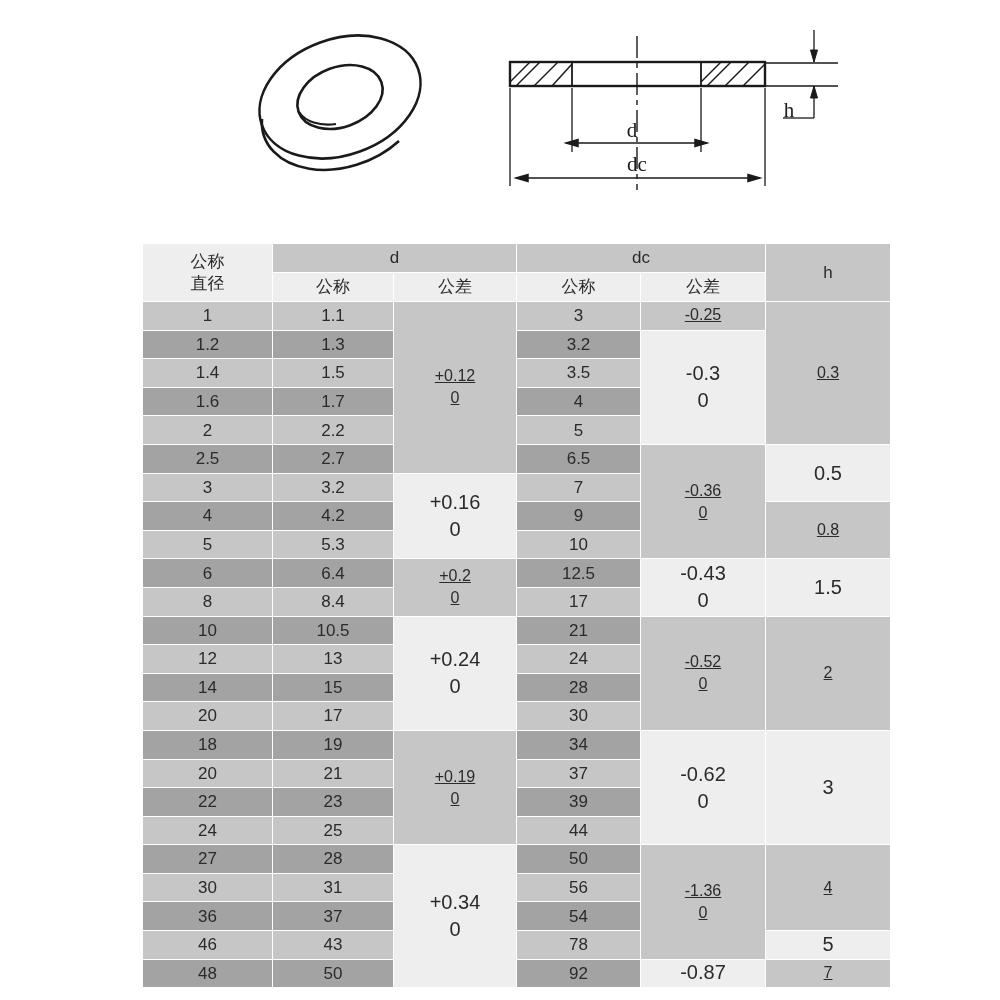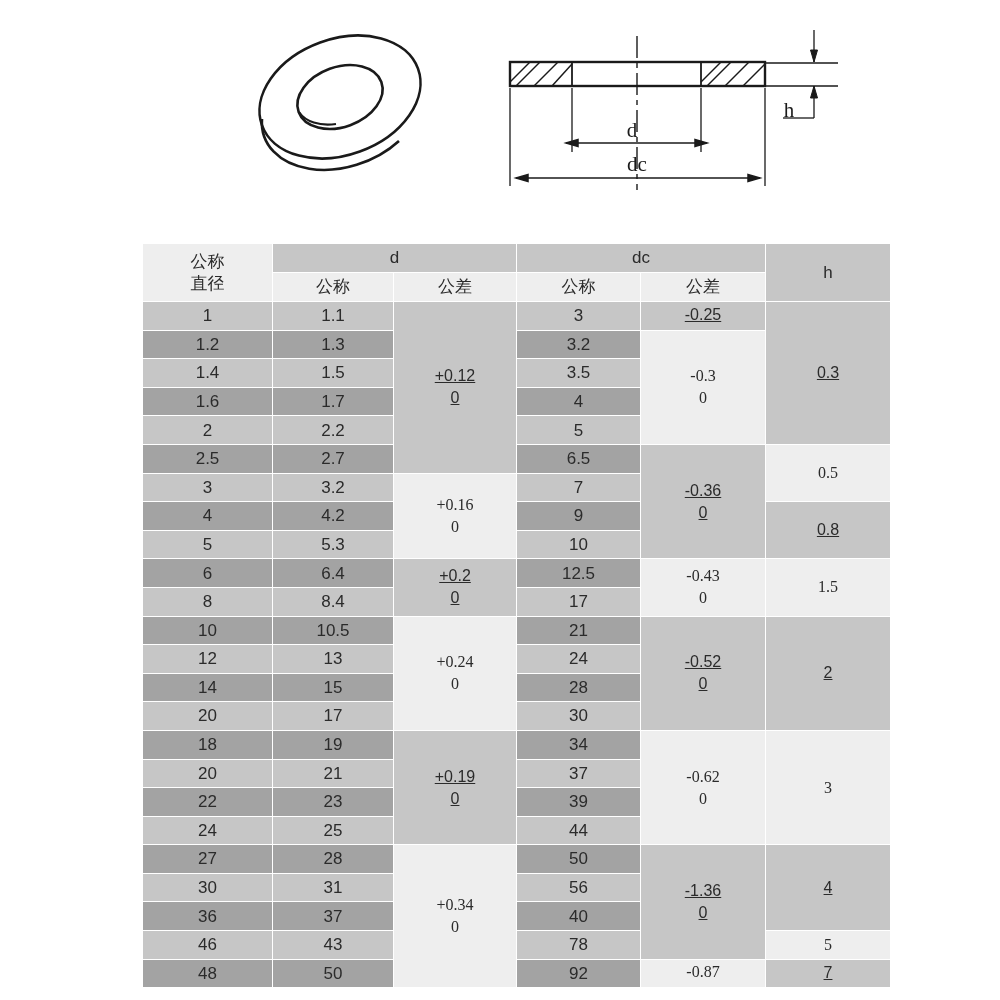--- a/index.html
+++ b/index.html
@@ -40,21 +40,21 @@
     color: #2b2b2b;
     padding: 0;
     line-height: 1.25;
   }
   .hdr-light { background: #eeeeee; font-size: 17px; }
   .hdr-dark  { background: #c6c6c6; font-size: 17px; }
   .row-dark  td { background: #c6c6c6; }
   .row-light td { background: #a3a3a3; }
   td.cell { font-size: 17px; height: 28.6px; }
   td.merge-dark  { background: #c6c6c6 !important; font-size: 16px; text-decoration: underline; }
-  td.merge-light { background: #eeeeee !important; font-size: 16px; font-family: Liberation Serif, serif; }
+  td.merge-light { background: #eeeeee !important; font-size: 20px; }
   .tolval { display: block; }
   .tolval.top { margin-bottom: 2px; }
 
   .col-nom  { width: 130px; }
   .col-dn   { width: 121px; }
   .col-dt   { width: 123px; }
   .col-dcn  { width: 124px; }
   .col-dct  { width: 125px; }
   .col-h    { width: 125px; }
 
@@ -308,21 +308,21 @@
           <td rowspan="3" class="cell merge-dark">4</td>
         </tr>
         <tr class="row-dark">
           <td class="cell">30</td>
           <td class="cell">31</td>
           <td class="cell">56</td>
         </tr>
         <tr class="row-light">
           <td class="cell">36</td>
           <td class="cell">37</td>
-          <td class="cell">40</td>
+          <td class="cell">54</td>
         </tr>
         <tr class="row-dark">
           <td class="cell">46</td>
           <td class="cell">43</td>
           <td class="cell">78</td>
           <td rowspan="1" class="cell merge-light">5</td>
         </tr>
         <tr class="row-light">
           <td class="cell">48</td>
           <td class="cell">50</td>

